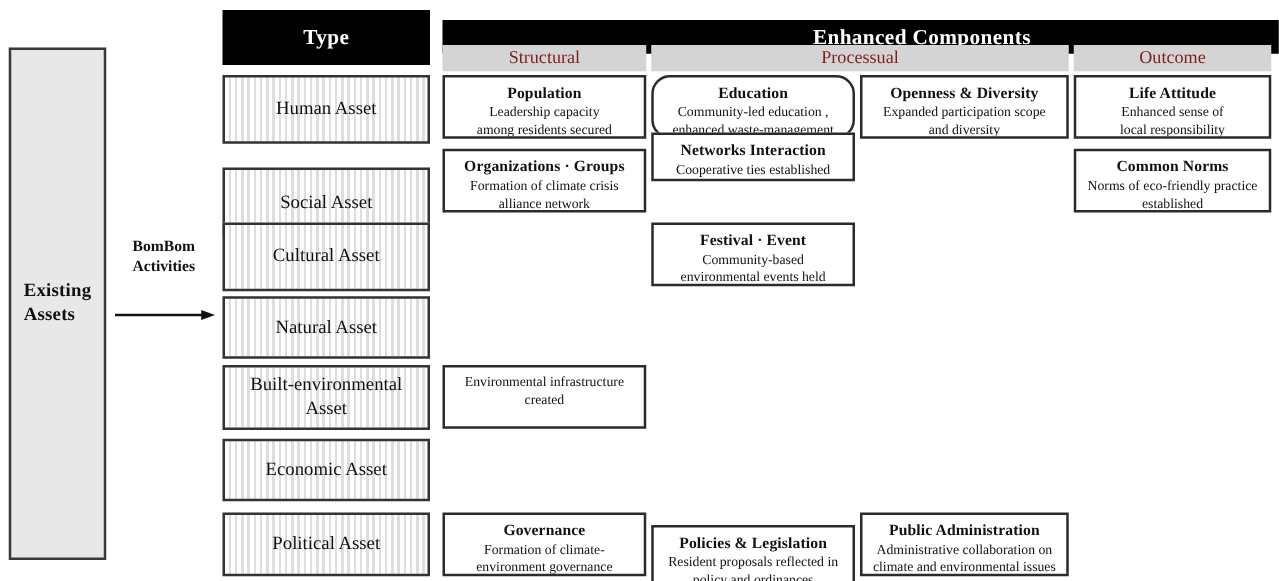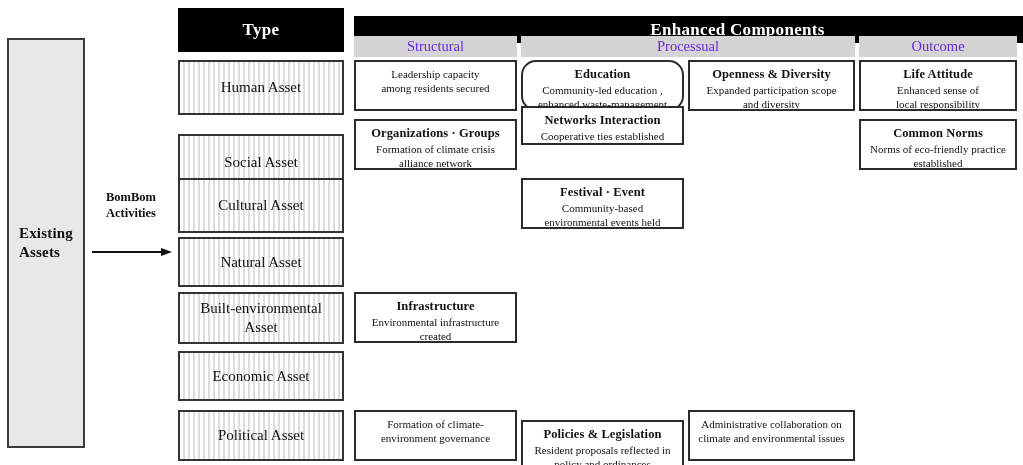--- a/index.html
+++ b/index.html
@@ -86,21 +86,21 @@
   #hdr-enhanced {
     left: 354px;
     top: 16px;
     width: 767px;
     height: 27px;
   }
 
   .hdr-gray {
     position: absolute;
     background: #d4d4d4;
-    color: #6d28d9;
+    color: #7f1d1d;
     display: flex;
     align-items: center;
     justify-content: center;
     font-size: 14.5px;
     box-sizing: border-box;
     height: 21px;
     top: 36px;
   }
   #sub-structural { left: 354px;  width: 163px; }
   #sub-processual { left: 521px;  width: 334px; }
@@ -171,20 +171,21 @@
 
 <div class="hdr-gray" id="sub-structural">Structural</div>
 <div class="hdr-gray" id="sub-processual">Processual</div>
 <div class="hdr-gray" id="sub-outcome">Outcome</div>
 
 <div id="grid-root">
     <div class="type-cell" style="top: 60px; height: 55px;">
       <span>Human Asset</span>
     </div>
     <div class="card" style="left: 354px; width: 163px; top: 60px; height: 51px;">
+      <div class="card-title">Population</div>
       <div class="card-desc">Leadership capacity<br>among residents secured</div>
     </div>
     <div class="card" style="left: 521px; width: 163px; top: 60px; height: 51px; border-radius: 15px;">
       <div class="card-title">Education</div>
       <div class="card-desc">Community-led education ,<br>enhanced waste-management skill</div>
     </div>
     <div class="card" style="left: 688px; width: 167px; top: 60px; height: 51px;">
       <div class="card-title">Openness &amp; Diversity</div>
       <div class="card-desc">Expanded participation scope<br>and diversity</div>
     </div>
@@ -214,32 +215,33 @@
       <div class="card-title">Festival · Event</div>
       <div class="card-desc">Community-based<br>environmental events held</div>
     </div>
     <div class="type-cell" style="top: 237px; height: 50px; justify-content: center;">
       <span>Natural Asset</span>
     </div>
     <div class="type-cell" style="top: 292px; height: 52px;">
       <span>Built-environmental<br>Asset</span>
     </div>
     <div class="card" style="left: 354px; width: 163px; top: 292px; height: 51px;">
-      <div class="card-title">Infrastructure</div>
       <div class="card-desc">Environmental infrastructure<br>created</div>
     </div>
     <div class="type-cell" style="top: 351px; height: 50px;">
       <span>Economic Asset</span>
     </div>
     <div class="type-cell" style="top: 410px; height: 51px;">
       <span>Political Asset</span>
     </div>
     <div class="card" style="left: 354px; width: 163px; top: 410px; height: 51px;">
+      <div class="card-title">Governance</div>
       <div class="card-desc">Formation of climate-<br>environment governance</div>
     </div>
     <div class="card" style="left: 521px; width: 163px; top: 420px; height: 62px;">
       <div class="card-title">Policies &amp; Legislation</div>
       <div class="card-desc">Resident proposals reflected in<br>policy and ordinances</div>
     </div>
     <div class="card" style="left: 688px; width: 167px; top: 410px; height: 51px;">
+      <div class="card-title">Public Administration</div>
       <div class="card-desc">Administrative collaboration on<br>climate and environmental issues</div>
     </div>
   </div>
 
 </body></html>

